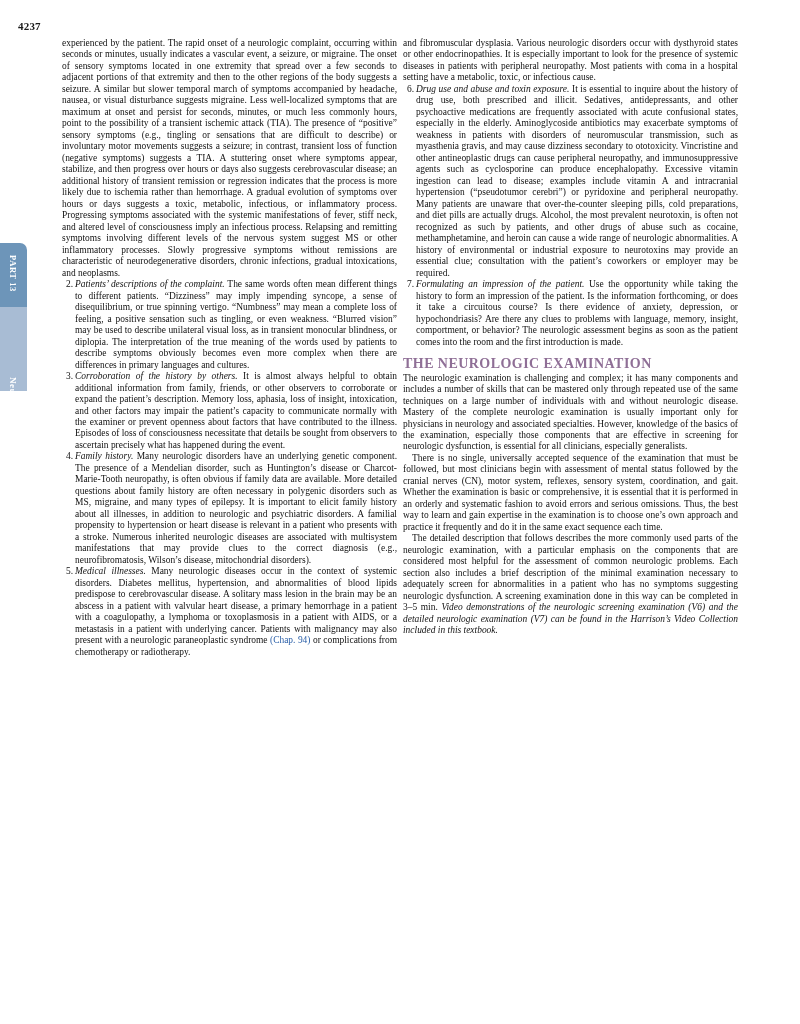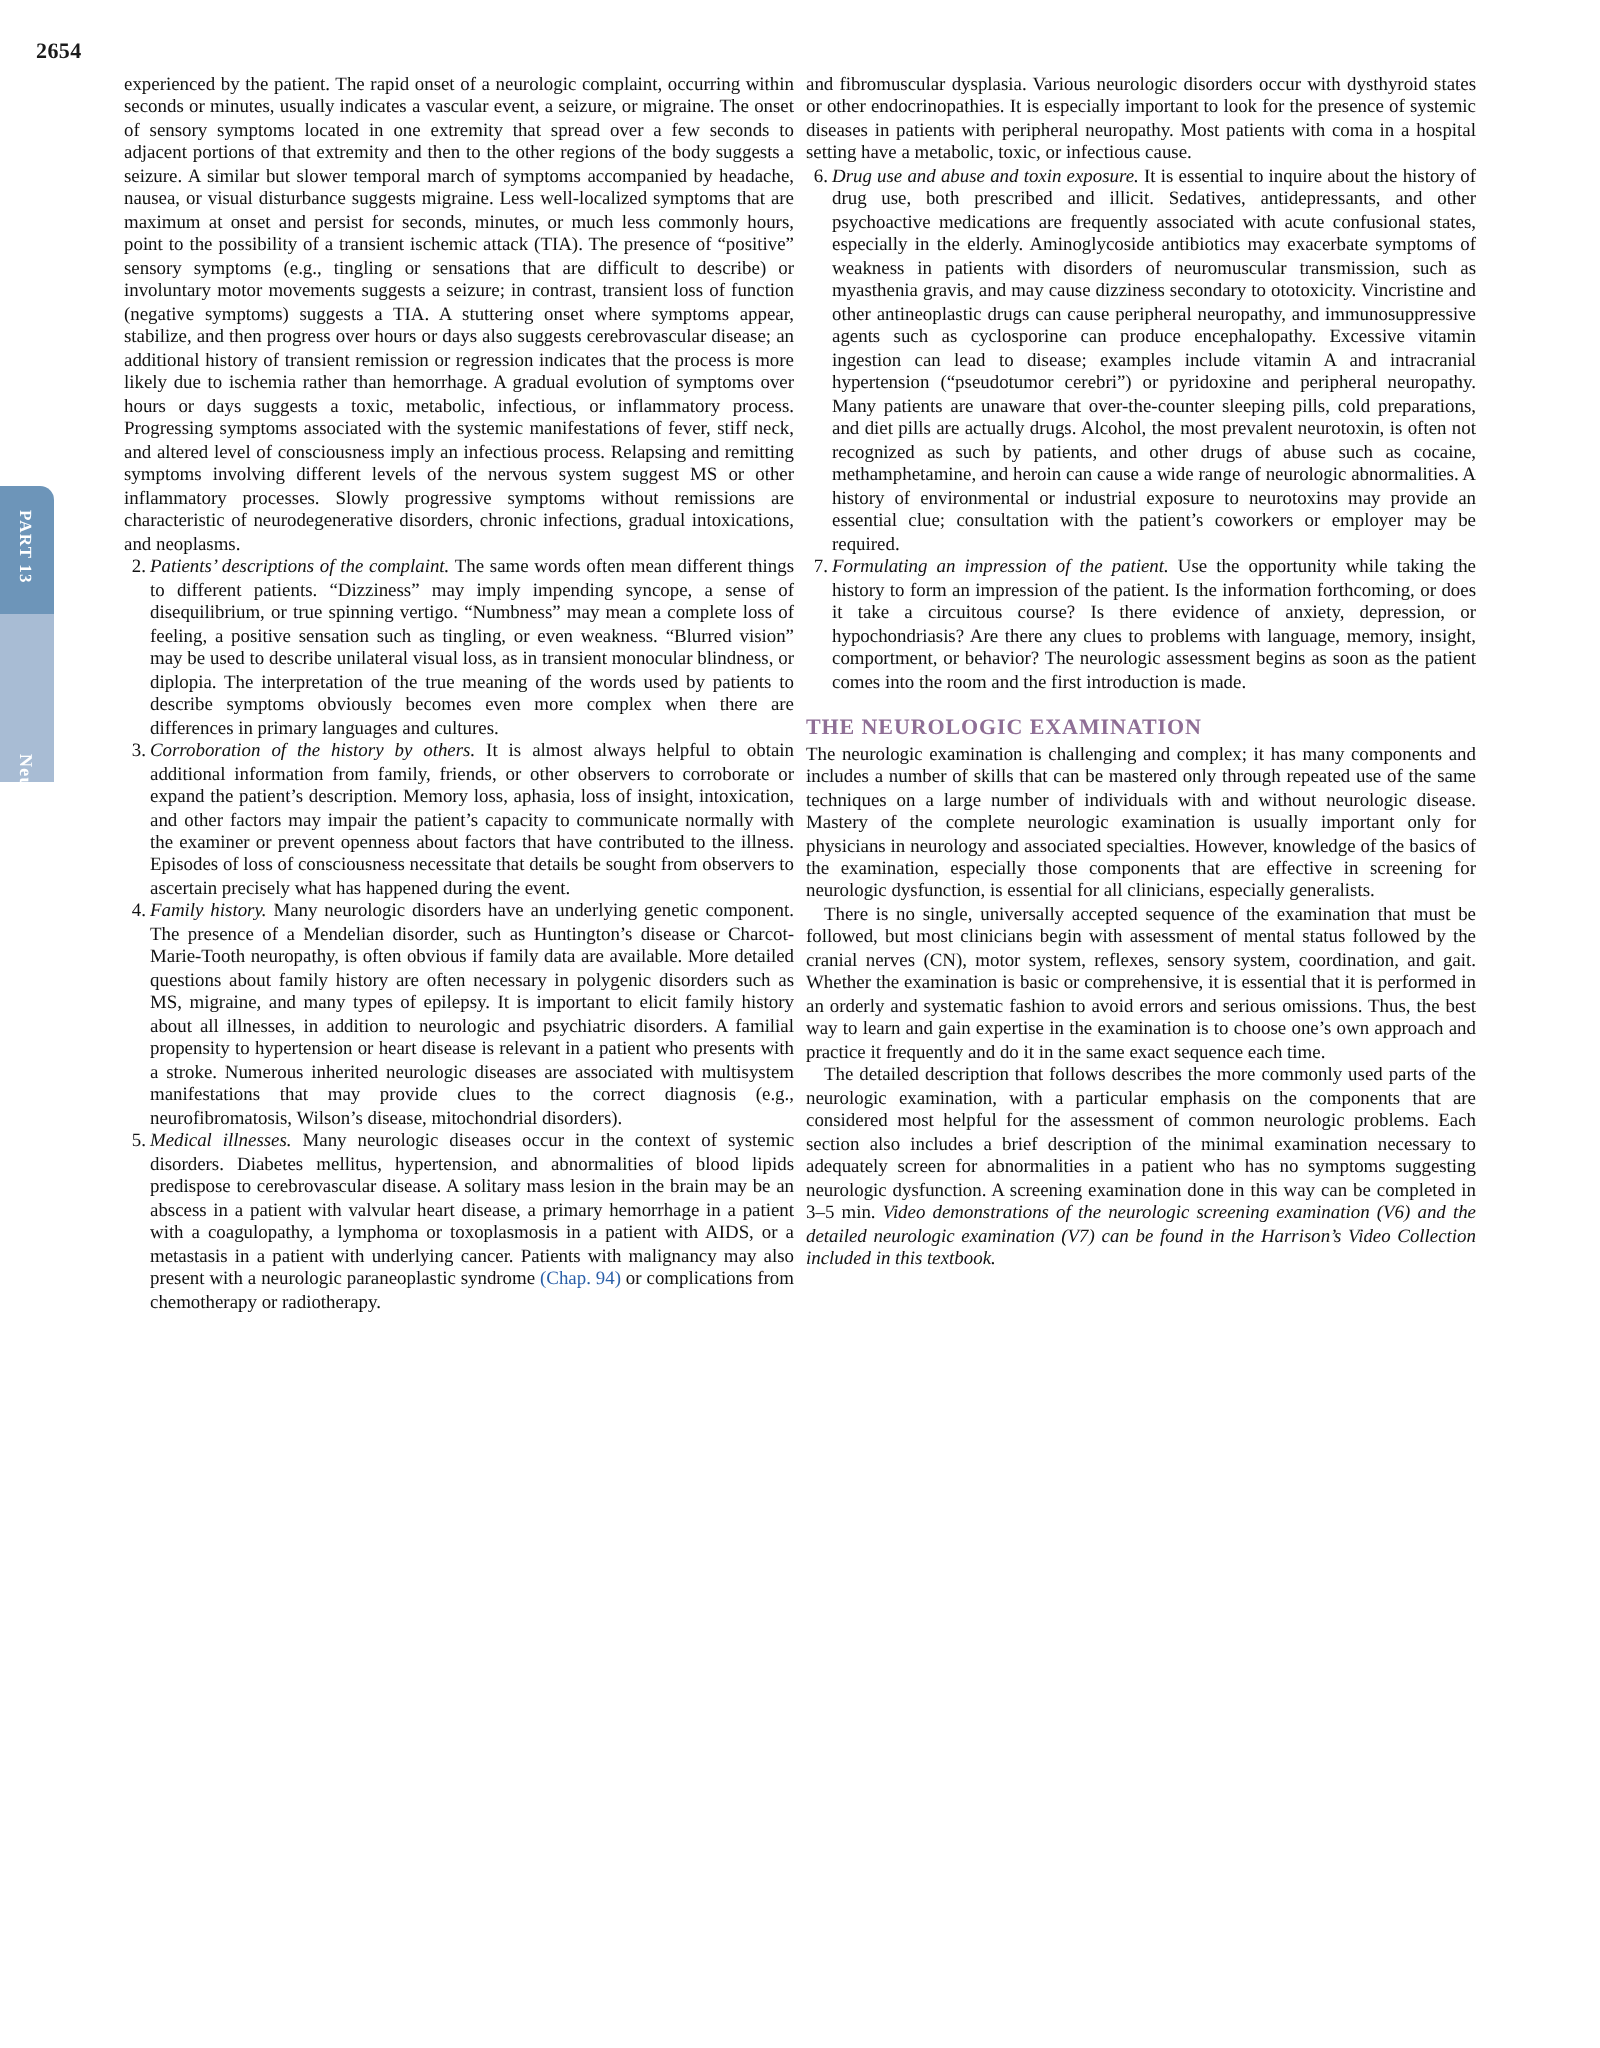--- a/index.html
+++ b/index.html
@@ -118,21 +118,21 @@
     width: 11px;
     text-align: right;
   }
 
   i, .it { }
 
   .link { color: #2a5fa8; }
 
   h2.section-head {
     font-family: "Liberation Serif", serif;
-    font-size: 11px;
+    font-size: 14px;
     font-weight: bold;
     color: #8f6f96;
     margin: 9px 0 1.5px 0;
     letter-spacing: 0.45px;
     text-align: left;
     line-height: 14px;
   }
 
   
   .footer {
@@ -151,21 +151,21 @@
     width: 800px;
     height: 10px;
     background: linear-gradient(to bottom, rgba(255,255,255,0), #ffffff 85%);
   }
 </style>
 </head>
 <body>
 
 <div class="page">
 
-  <div class="page-number">2654</div>
+  <div class="page-number">4237</div>
 
   <div class="part-tab">
     <div class="tab-top">
       <span class="vtext part-label">PART 13</span>
     </div>
     <div class="tab-bottom">
       <span class="vtext part-title">Neurologic Disorders</span>
     </div>
   </div>
 

